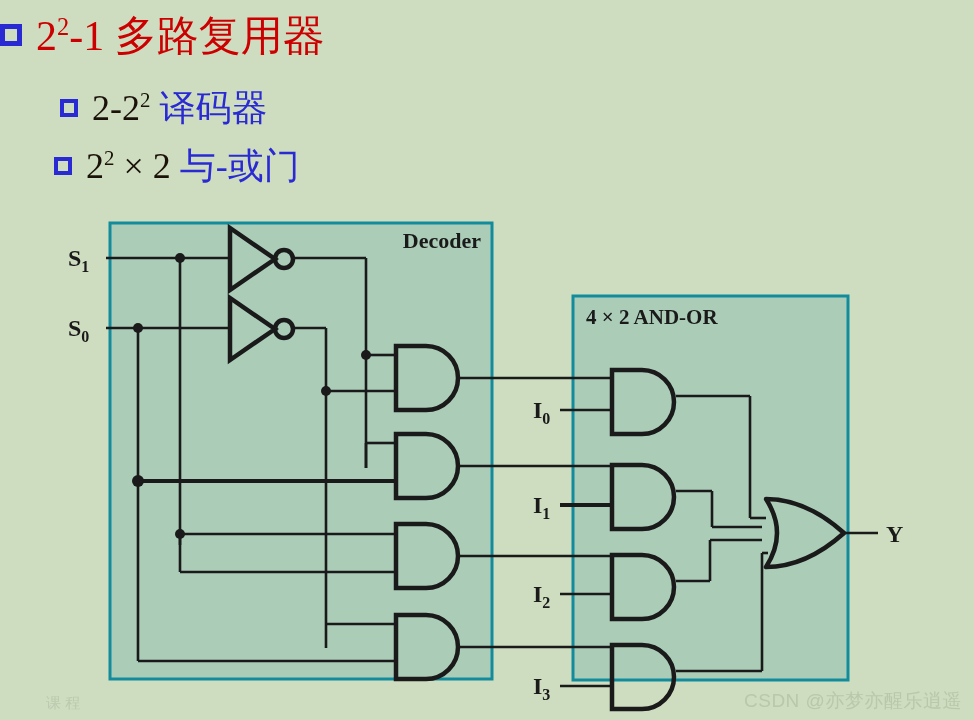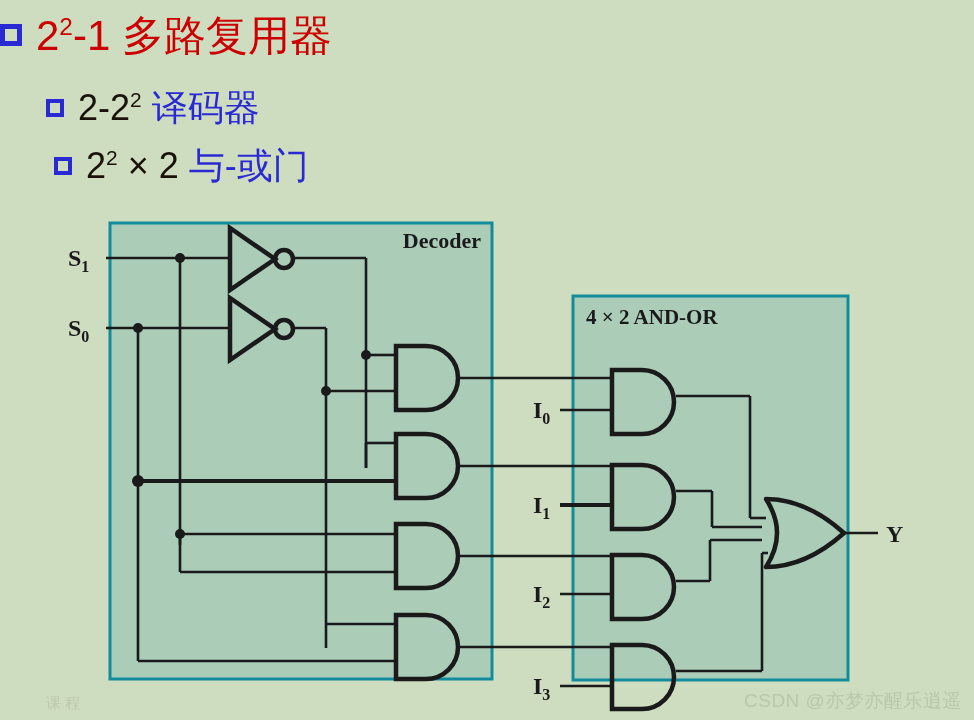--- a/index.html
+++ b/index.html
@@ -41,31 +41,32 @@
     top: -4px;
   }
   .lvl2 .bullet-marker {
     width: 18px; height: 18px;
     border-width: 4px;
     position: relative;
     top: -3px;
   }
   .bullet-text {
     margin-left: 14px;
+    font-family: Liberation Serif, serif;
   }
   .lvl1 .bullet-text { font-size: 42px; }
   .lvl2 .bullet-text { font-size: 36px; }
 
   .t-red   { color: #cc0000; }
   .t-black { color: #1a1208; }
   .t-blue  { color: #2a2ad4; }
   sup { font-size: 0.58em; vertical-align: super; line-height: 0; }
 
   #line-1 { position: absolute; left: 4px;  top: 8px; }
-  #line-2 { position: absolute; left: 46px; top: 84px; }
+  #line-2 { position: absolute; left: 60px; top: 84px; }
   #line-3 { position: absolute; left: 54px; top: 142px; }
 
   
   #circuit-diagram {
     position: absolute;
     left: 0; top: 0;
     width: 974px; height: 720px;
   }
 
   

